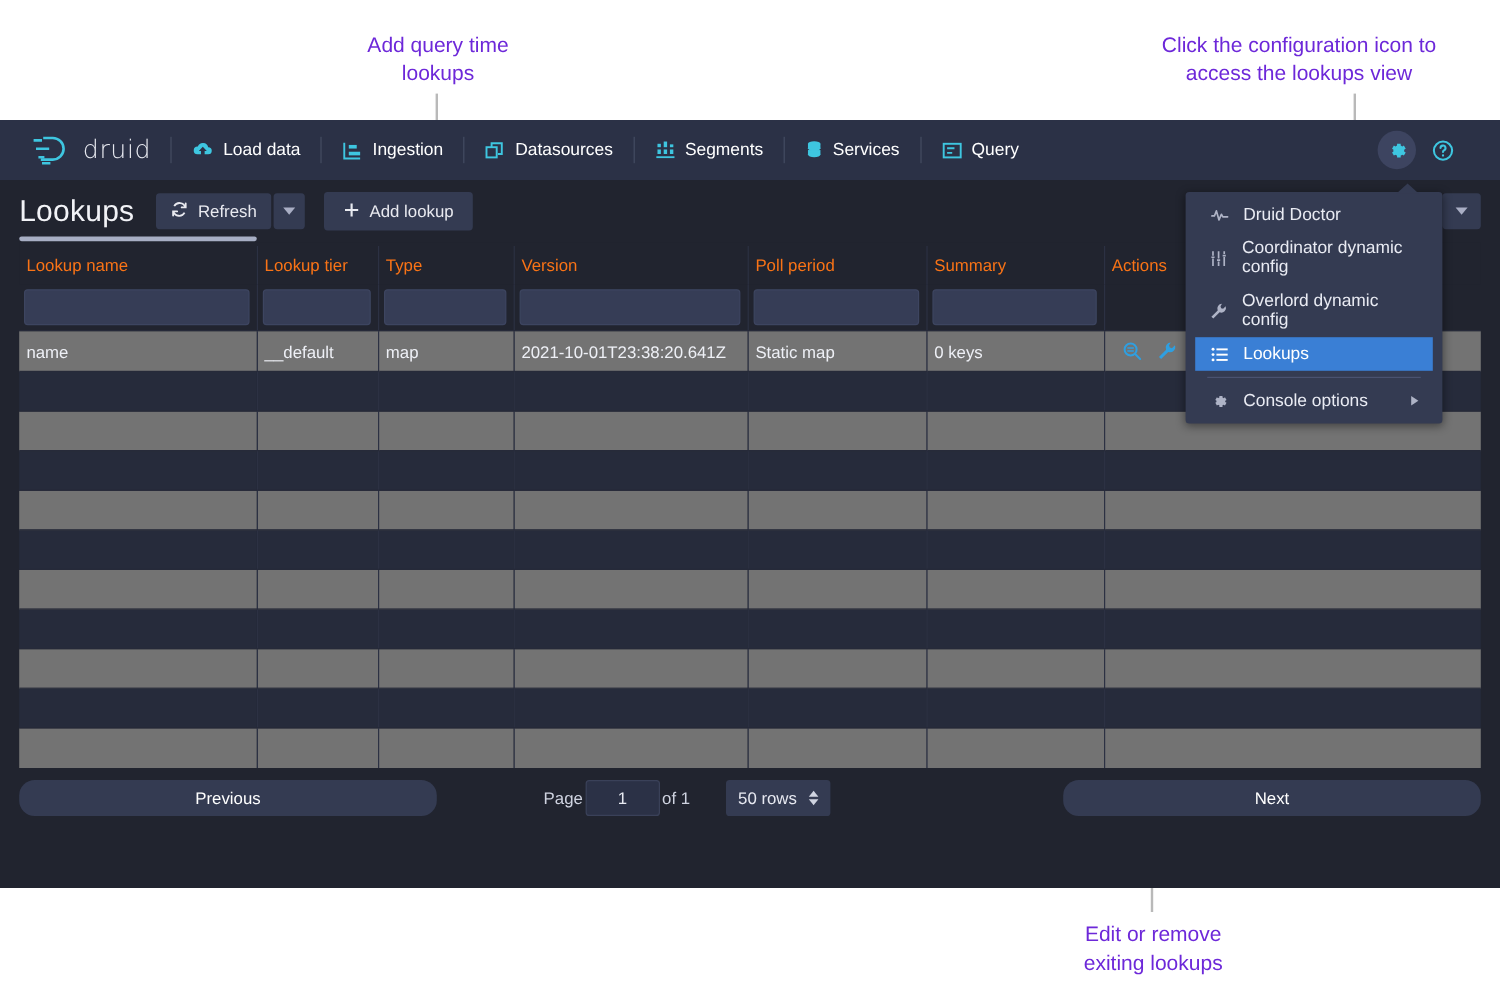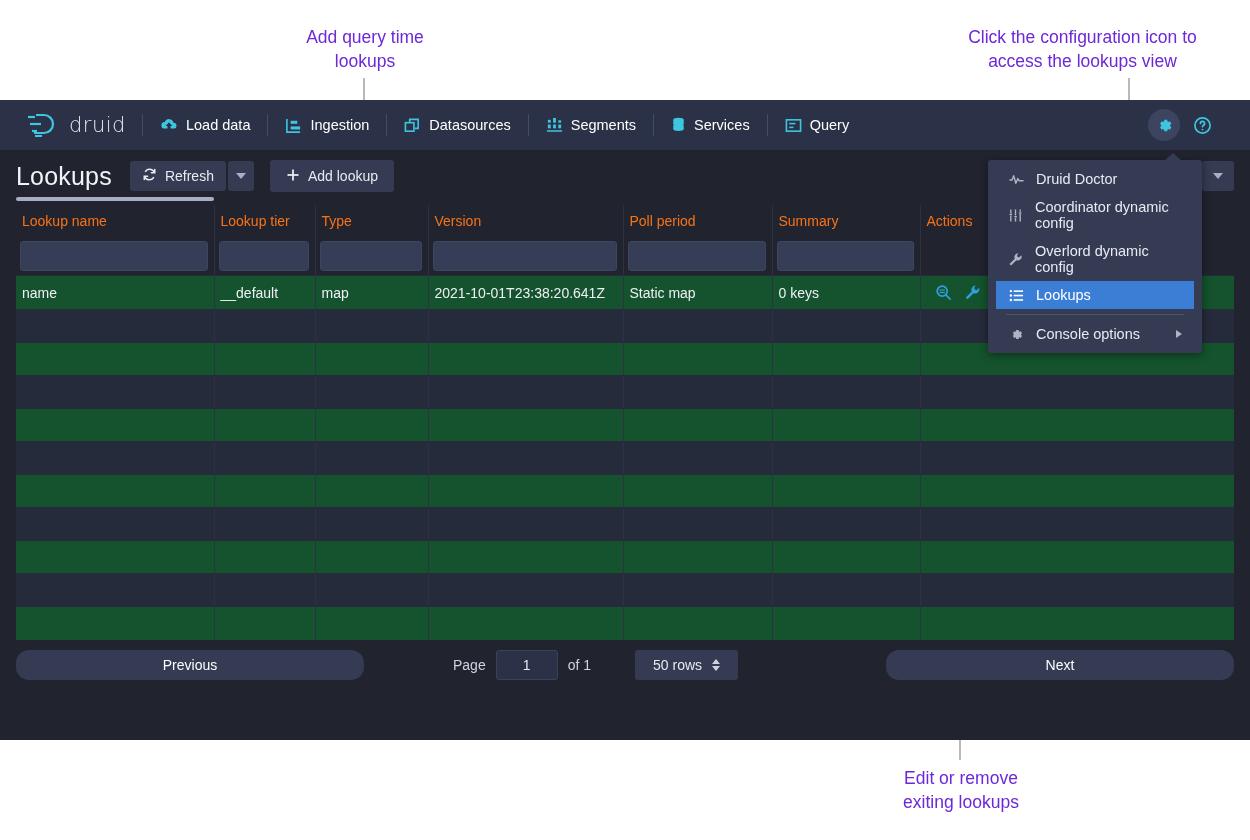--- a/index.html
+++ b/index.html
@@ -142,52 +142,52 @@
   td:last-child { border-right: none; }
   tr.filter-row td { padding: 4px 6px 4px 4px; height: 38px; border-bottom: 1px solid #262a39;}
   .filter-box {
     background: #363d56;
     border: 1px solid #3d4560;
     border-radius: 3px;
     height: 30px;
     width: 100%;
   }
   tr.odd td { background: #262b3b; }
-  tr.even td { background: #14532d; }
+  tr.even td { background: #737373; }
   .actions-cell { text-align: left; }
   .act-icons { display:flex; gap:12px; align-items:center; padding-left:8px; }
   .act-icons span { color:#2f9fe0; cursor:pointer; display:flex; }
 
   
   .pager {
     margin: 8px 16px 0 16px;
     display:flex; align-items:center;
     height: 34px;
     color:#9aa0b6; font-size:14px;
   }
   .pg-btn {
     background:#343b52; color:#ffffff;
     height:30px; border-radius:13px;
     display:flex;align-items:center;justify-content:center;
     font-size:14px; cursor:pointer; border:none;
     font-family: "Liberation Sans", sans-serif;
   }
   .pg-prev { width: 348px; }
   .pg-next { width: 348px; margin-left:auto; }
-  .pg-mid { display:flex; align-items:center; gap:10px; margin-left: 89px; }
+  .pg-mid { display:flex; align-items:center; gap:2px; margin-left: 89px; }
   .pg-label { color:#cfd3e0; font-size:14px; }
   .pg-input {
     width:62px;height:30px;background:#2b3146;border:1px solid #3a4159;border-radius:3px;
     color:#e7e9f1;font-size:14px;text-align:center;
     font-family:"Liberation Sans", sans-serif;
   }
   .rows-select {
-    margin-left: 44px;
+    margin-left: 30px;
     background:#343b52;color:#e7e9f1;height:30px;border-radius:3px;
-    display:flex;align-items:center;gap:10px;padding:0 18px;font-size:14px;cursor:pointer;
+    display:flex;align-items:center;gap:10px;padding:0 10px;font-size:14px;cursor:pointer;
   }
   .stepper { display:flex;flex-direction:column;gap:2px; }
   .st-up { width:0;height:0;border-left:4px solid transparent;border-right:4px solid transparent;border-bottom:5px solid #cfd3e0; }
   .st-dn { width:0;height:0;border-left:4px solid transparent;border-right:4px solid transparent;border-top:5px solid #cfd3e0; }
 
   
   .menu {
     position: absolute;
     left: 988px; top: 160px;
     width: 214px;

